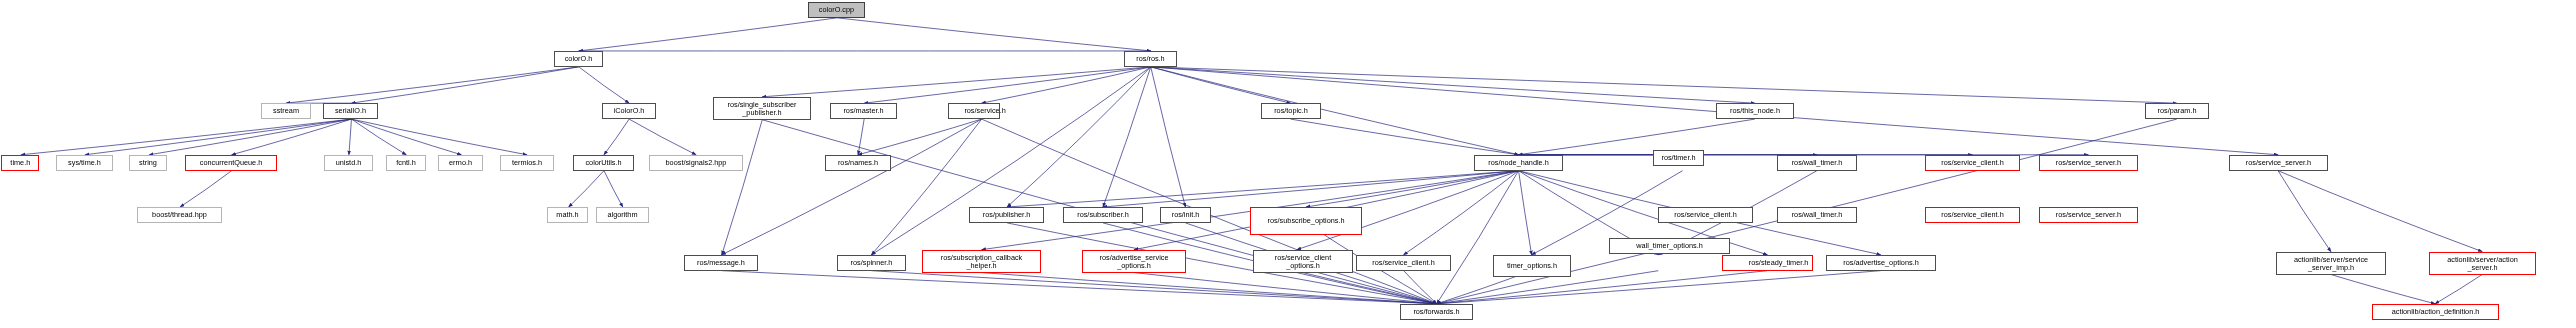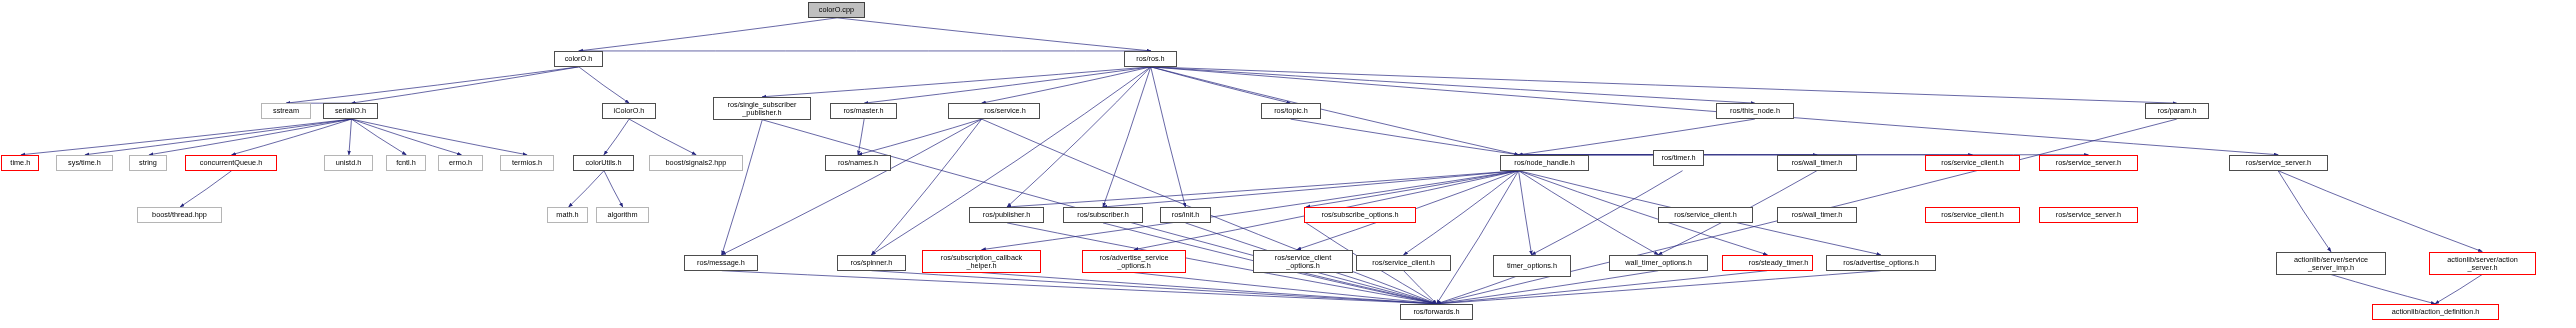--- a/index.html
+++ b/index.html
@@ -136,66 +136,66 @@
   <div id="nodes">
       <div class="node root" style="left: 808px; top: 1.9px; width: 57px; height: 16px;">colorO.cpp</div>
       <div class="node hdr" style="left: 554px; top: 51px; width: 49px; height: 16px;">colorO.h</div>
       <div class="node hdr" style="left: 1124px; top: 51px; width: 53px; height: 16px;">ros/ros.h</div>
       <div class="node sys" style="left: 261px; top: 103px; width: 50px; height: 16px;">sstream</div>
       <div class="node hdr" style="left: 323px; top: 103px; width: 55px; height: 16px;">serialIO.h</div>
       <div class="node hdr" style="left: 602px; top: 103px; width: 54px; height: 16px;">iColorO.h</div>
       <div class="node hdr" style="left: 713px; top: 97px; width: 98px; height: 23px;">ros/single_subscriber
 _publisher.h</div>
       <div class="node hdr" style="left: 830px; top: 103px; width: 67px; height: 16px;">ros/master.h</div>
-      <div class="node hdr" style="left: 948px; top: 103px; width: 92px; height: 16px; padding-left: 24px;">ros/service.h</div>
+      <div class="node hdr" style="left: 948px; top: 103px; width: 52px; height: 16px; padding-left: 24px;">ros/service.h</div>
       <div class="node hdr" style="left: 1261px; top: 103px; width: 60px; height: 16px;">ros/topic.h</div>
       <div class="node hdr" style="left: 1716px; top: 103px; width: 78px; height: 16px;">ros/this_node.h</div>
       <div class="node hdr" style="left: 2145px; top: 103px; width: 64px; height: 16px;">ros/param.h</div>
       <div class="node red" style="left: 1.3px; top: 155px; width: 38px; height: 16px;">time.h</div>
       <div class="node sys" style="left: 56px; top: 155px; width: 57px; height: 16px;">sys/time.h</div>
       <div class="node sys" style="left: 129px; top: 155px; width: 38px; height: 16px;">string</div>
       <div class="node red" style="left: 185px; top: 155px; width: 92px; height: 16px;">concurrentQueue.h</div>
       <div class="node sys" style="left: 324px; top: 155px; width: 49px; height: 16px;">unistd.h</div>
       <div class="node sys" style="left: 386px; top: 155px; width: 40px; height: 16px;">fcntl.h</div>
       <div class="node sys" style="left: 438px; top: 155px; width: 45px; height: 16px;">errno.h</div>
       <div class="node sys" style="left: 500px; top: 155px; width: 54px; height: 16px;">termios.h</div>
       <div class="node hdr" style="left: 573px; top: 155px; width: 61px; height: 16px;">colorUtils.h</div>
       <div class="node sys" style="left: 649px; top: 155px; width: 94px; height: 16px;">boost/signals2.hpp</div>
       <div class="node hdr" style="left: 825px; top: 155px; width: 66px; height: 16px;">ros/names.h</div>
-      <div class="node hdr" style="left: 1474px; top: 155px; width: 89px; height: 16px; margin-left: 26px;">ros/node_handle.h</div>
+      <div class="node hdr" style="left: 1474px; top: 155px; width: 89px; height: 16px;">ros/node_handle.h</div>
       <div class="node hdr" style="left: 1653px; top: 150px; width: 51px; height: 16px;">ros/timer.h</div>
       <div class="node hdr" style="left: 1777px; top: 155px; width: 80px; height: 16px;">ros/wall_timer.h</div>
       <div class="node red" style="left: 1925px; top: 155px; width: 95px; height: 16px;">ros/service_client.h</div>
       <div class="node red" style="left: 2039px; top: 155px; width: 99px; height: 16px;">ros/service_server.h</div>
       <div class="node hdr" style="left: 2229px; top: 155px; width: 99px; height: 16px;">ros/service_server.h</div>
       <div class="node sys" style="left: 547px; top: 207px; width: 41px; height: 16px;">math.h</div>
       <div class="node sys" style="left: 596px; top: 207px; width: 53px; height: 16px;">algorithm</div>
       <div class="node hdr" style="left: 969px; top: 207px; width: 75px; height: 16px;">ros/publisher.h</div>
       <div class="node hdr" style="left: 1063px; top: 207px; width: 80px; height: 16px;">ros/subscriber.h</div>
       <div class="node hdr" style="left: 1160px; top: 207px; width: 51px; height: 16px; text-align: center;">ros/init.h</div>
-      <div class="node red" style="left: 1304px; top: 207px; width: 112px; height: 16px;">ros/subscribe_options.h</div>
+      <div class="node red" style="left: 1250px; top: 207px; width: 112px; height: 28px;">ros/subscribe_options.h</div>
       <div class="node hdr" style="left: 1658px; top: 207px; width: 95px; height: 16px;">ros/service_client.h</div>
       <div class="node hdr" style="left: 1777px; top: 207px; width: 80px; height: 16px;">ros/wall_timer.h</div>
       <div class="node red" style="left: 1925px; top: 207px; width: 95px; height: 16px;">ros/service_client.h</div>
       <div class="node red" style="left: 2039px; top: 207px; width: 99px; height: 16px;">ros/service_server.h</div>
       <div class="node hdr" style="left: 2276px; top: 252px; width: 110px; height: 23px;">actionlib/server/service
 _server_imp.h</div>
       <div class="node red" style="left: 2429px; top: 252px; width: 107px; height: 23px;">actionlib/server/action
 _server.h</div>
       <div class="node hdr" style="left: 684px; top: 255px; width: 74px; height: 16px;">ros/message.h</div>
       <div class="node hdr" style="left: 837px; top: 255px; width: 69px; height: 16px;">ros/spinner.h</div>
       <div class="node red" style="left: 922px; top: 250px; width: 119px; height: 23px;">ros/subscription_callback
 _helper.h</div>
       <div class="node red" style="left: 1082px; top: 250px; width: 104px; height: 23px;">ros/advertise_service
 _options.h</div>
       <div class="node hdr" style="left: 1253px; top: 250px; width: 100px; height: 23px;">ros/service_client
 _options.h</div>
       <div class="node hdr" style="left: 1356px; top: 255px; width: 95px; height: 16px;">ros/service_client.h</div>
       <div class="node hdr" style="left: 1493px; top: 255px; width: 78px; height: 22px;">timer_options.h</div>
-      <div class="node hdr" style="left: 1609px; top: 255px; width: 99px; height: 16px;">wall_timer_options.h</div>
+      <div class="node hdr" style="left: 1609px; top: 238px; width: 121px; height: 16px;">wall_timer_options.h</div>
       <div class="node red" style="left: 1722px; top: 255px; width: 91px; height: 16px; padding-left: 24px;">ros/steady_timer.h</div>
       <div class="node hdr" style="left: 1826px; top: 255px; width: 110px; height: 16px;">ros/advertise_options.h</div>
       <div class="node sys" style="left: 137px; top: 207px; width: 85px; height: 16px;">boost/thread.hpp</div>
       <div class="node hdr" style="left: 1400px; top: 304px; width: 73px; height: 16px;">ros/forwards.h</div>
       <div class="node red" style="left: 2372px; top: 304px; width: 127px; height: 16px;">actionlib/action_definition.h</div>
     </div>
 </div>
 
 
 </body></html>

